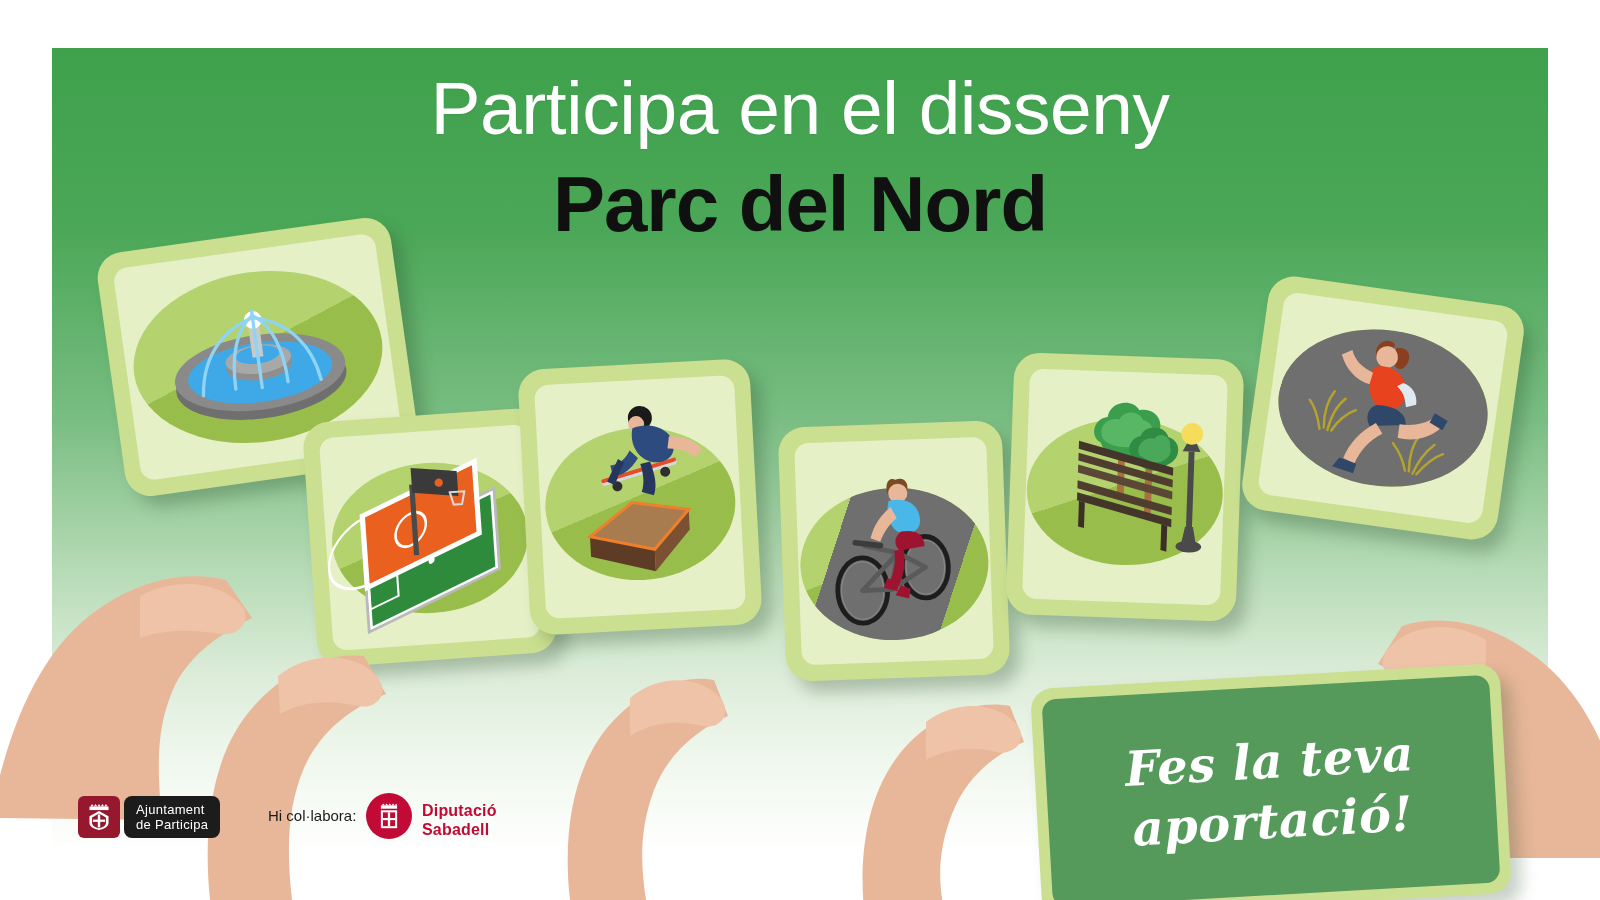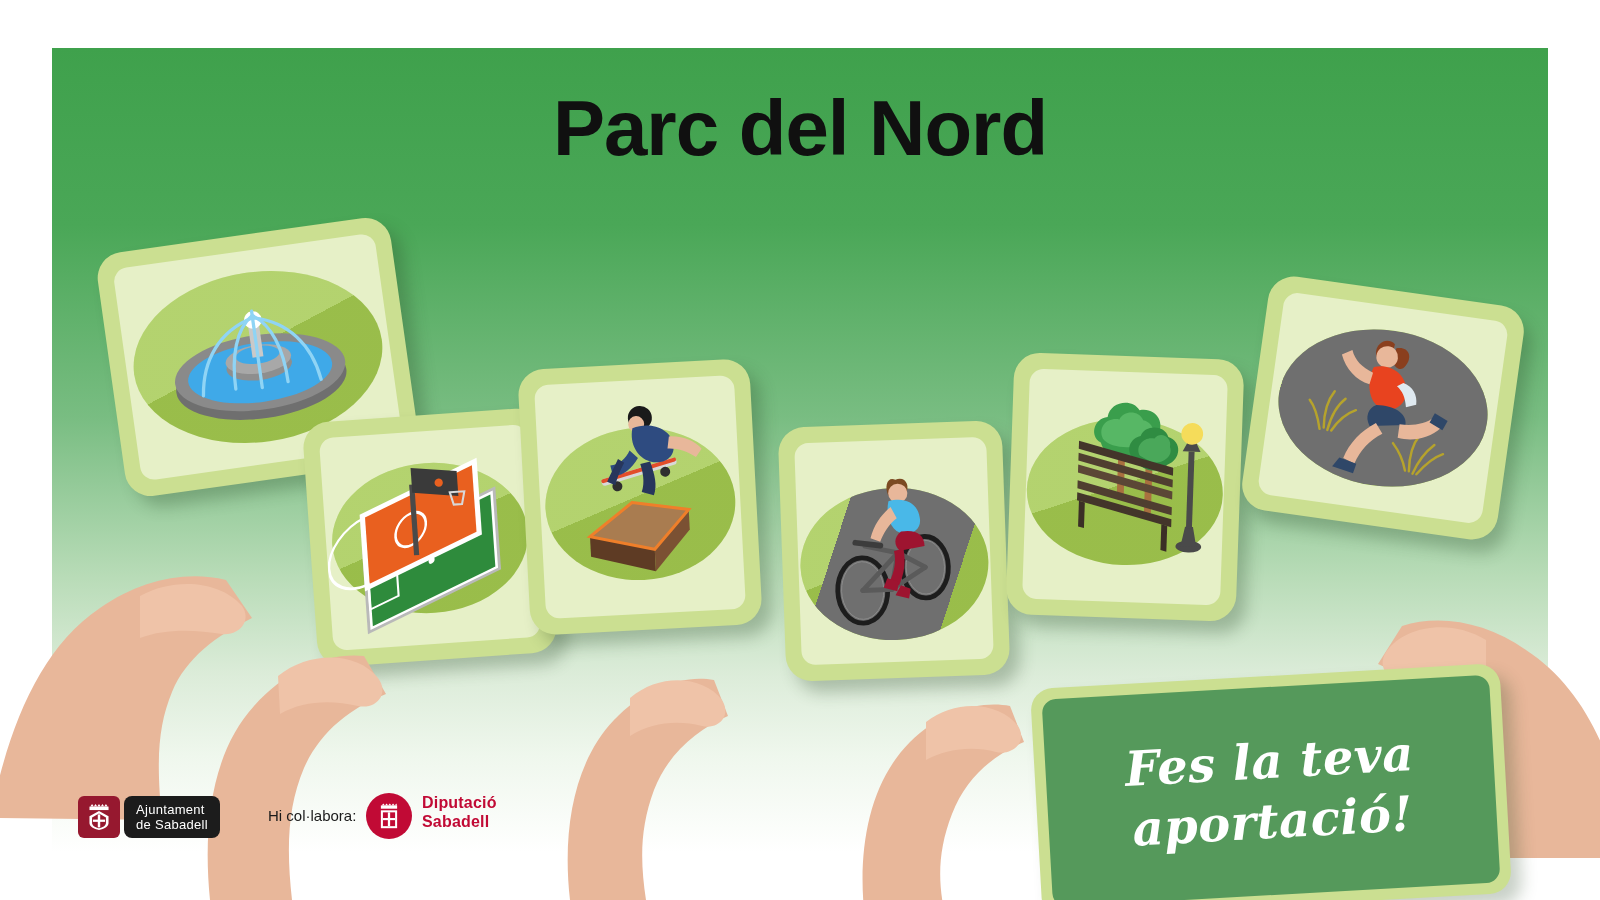--- a/index.html
+++ b/index.html
@@ -22,21 +22,21 @@
     position:absolute;left:52px;top:62px;width:1496px;
     text-align:center;z-index:40;pointer-events:none;
   }
   .title .l1,.title .l2{
     display:block;color:#ffffff;font-weight:400;
     font-size:75px;line-height:92px;letter-spacing:-0.5px;
     text-shadow:0 1px 2px rgba(0,0,0,.07);
   }
   .title .l3{
     display:block;color:#101010;font-weight:bold;
-    font-size:78px;line-height:100px;letter-spacing:-1px;margin-top:16px;
+    font-size:78px;line-height:100px;letter-spacing:-1px;
   }
 
   
   .card{
     position:absolute;z-index:20;
     background:#cbdf91;
     border-radius:26px;
     box-shadow:10px 12px 16px rgba(40,70,35,.28);
     padding:16px;
     box-sizing:border-box;
@@ -78,21 +78,21 @@
   .shield-box{
     width:42px;height:42px;background:#96182f;border-radius:6px;
     display:flex;align-items:center;justify-content:center;margin-right:4px;
   }
   .aj-box{
     background:#1c1c1c;border-radius:8px;color:#fff;
     padding:4px 12px 4px 12px;display:flex;flex-direction:column;justify-content:center;
     font-size:13px;line-height:15px;letter-spacing:.3px;
   }
   .collab{position:absolute;left:268px;top:27px;font-size:15px;color:#1a1a1a;}
-  .logo-dip{position:absolute;left:366px;top:13px;display:flex;align-items:flex-start;}
+  .logo-dip{position:absolute;left:366px;top:13px;display:flex;align-items:flex-end;}
   .dip-circle{
     width:46px;height:46px;border-radius:50%;background:#c10a35;
     display:flex;align-items:center;justify-content:center;margin-right:10px;
   }
   .dip-text{color:#c10a35;font-weight:bold;font-size:16px;line-height:19px;letter-spacing:.2px;}
 </style>
 </head>
 <body>
 
 <div id="stage">
@@ -314,20 +314,21 @@
           <path d="M110 116 C 96 126, 86 140, 82 156 L 94 160 C 98 146, 106 134, 118 126 Z" fill="#e8b79a"></path>
           <path d="M78 156 L 96 160 L 94 170 L 72 166 Z" fill="#2f4768"></path>
           <path d="M134 114 C 148 114, 160 110, 168 102 L 176 112 C 166 124, 150 130, 134 128 Z" fill="#e8b79a"></path>
           <path d="M168 98 L 182 104 L 178 114 L 164 108 Z" fill="#2f4768"></path>
         </g>
       </svg>
     </div>
   </div>
 
   <div class="title">
+    <span class="l1">Participa en el disseny</span>
     <span class="l3">Parc del Nord</span>
   </div>
 
   <div class="cta">
     <div class="cta-inner">
       <div class="cta-text">
         <span>Fes la teva</span><br>
         <span>aportació!</span>
       </div>
     </div>
@@ -341,21 +342,21 @@
           <rect x="4" y="4" width="22" height="4" fill="#ffffff"></rect>
           <path d="M5 4 L7 1 L9 4 L11 1 L13 4 L15 1 L17 4 L19 1 L21 4 L23 1 L25 4 Z" fill="#ffffff"></path>
           <path d="M15 9 L26 15 L26 23 C26 27, 21 30, 15 31 C9 30, 4 27, 4 23 L4 15 Z" fill="#ffffff"></path>
           <path d="M15 12 L23 16.5 L23 23 C23 26, 19 28.5, 15 29 C11 28.5, 7 26, 7 23 L7 16.5 Z" fill="#96182f"></path>
           <rect x="13.6" y="13" width="2.8" height="15" fill="#ffffff"></rect>
           <rect x="8" y="19" width="14" height="2.6" fill="#ffffff"></rect>
         </svg>
       </div>
       <div class="aj-box">
         <span>Ajuntament</span>
-        <span>de Sabadell</span>
+        <span>de Participa</span>
       </div>
     </div>
 
     <div class="collab">Hi col·labora:</div>
 
     <div class="logo-dip">
       <div class="dip-circle">
         <svg viewBox="0 0 32 34" style="width:26px;height:28px;">
           <rect x="6" y="4" width="20" height="4" fill="#ffffff"></rect>
           <path d="M7 4 L9 1.5 L11 4 L13 1.5 L15 4 L17 1.5 L19 4 L21 1.5 L23 4 L25 1.5 L26 4 Z" fill="#ffffff"></path>

